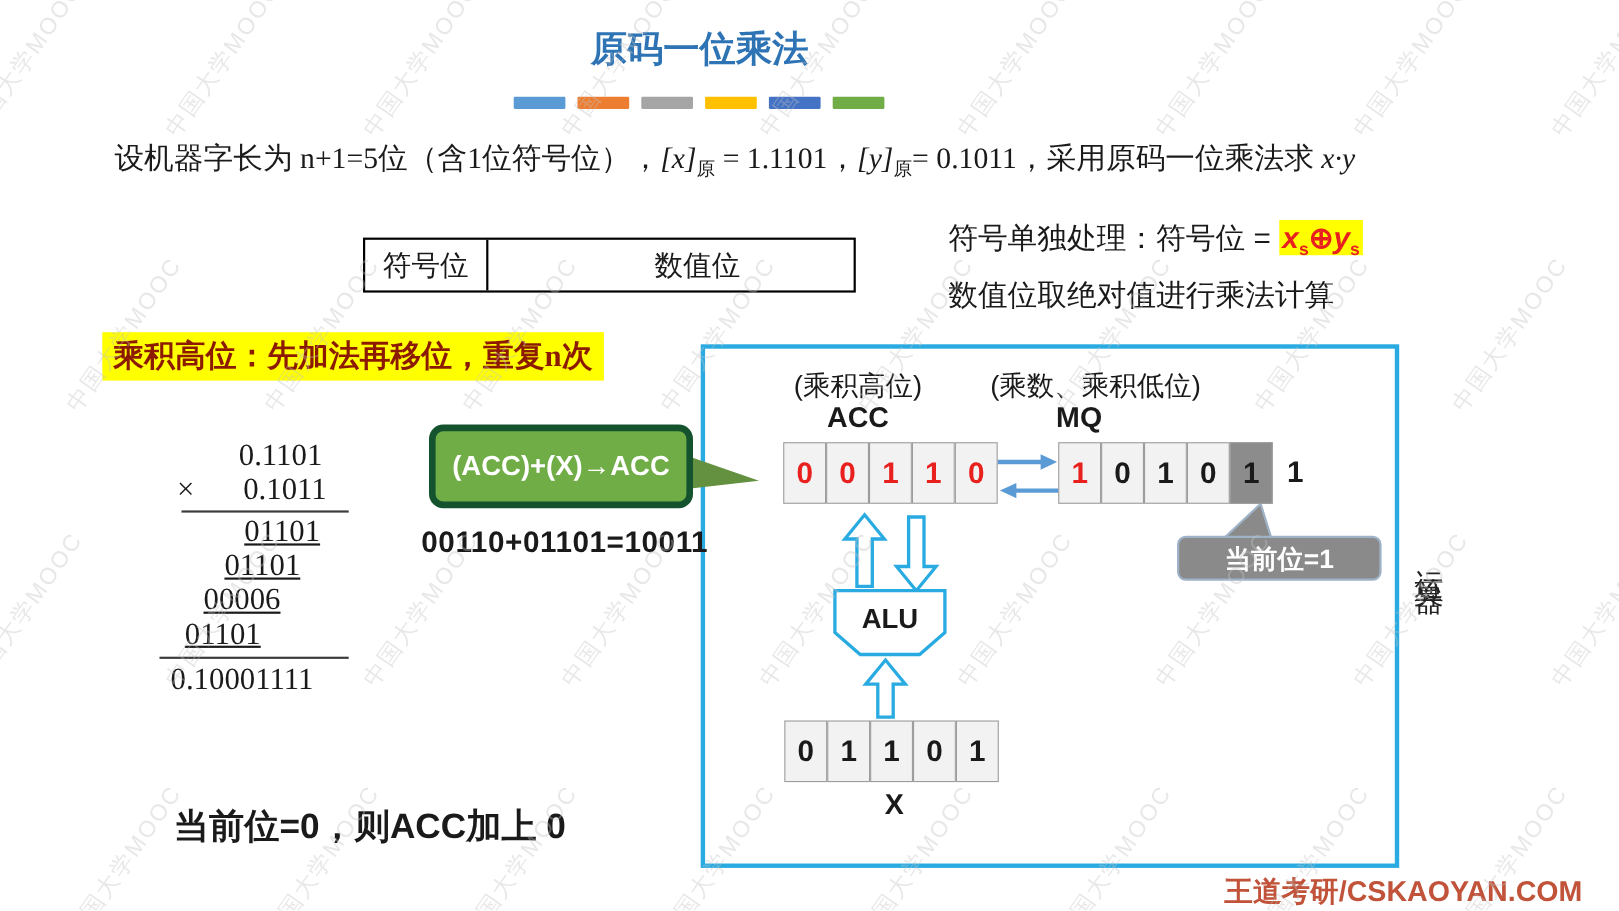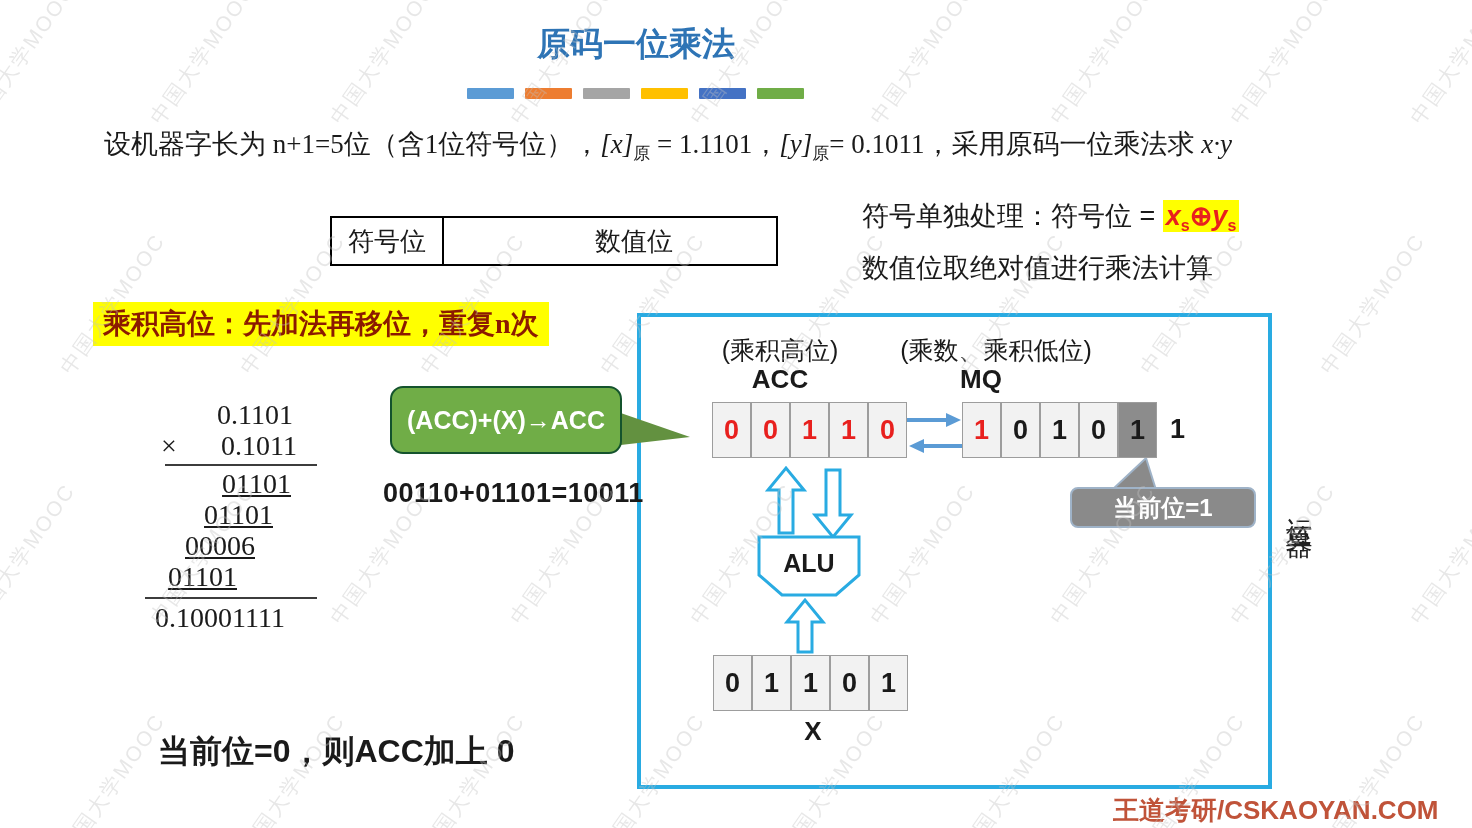--- a/index.html
+++ b/index.html
@@ -34,21 +34,21 @@
   .mult{position:absolute;left:145px;top:399px;width:172px;z-index:4;
         font-family:"Liberation Serif","DejaVu Serif",serif;font-size:28px;line-height:31px;}
   .m-r1{text-align:right;padding-right:24px;}
   .m-r2{display:flex;justify-content:space-between;padding:0 20px 0 16px;}
   .m-hr1{border-top:2px solid #3c3c3c;margin:3px 0 2px 20px;}
   .m-hr2{border-top:2px solid #3c3c3c;margin:5px 0 3px 0;}
   .m-p{text-align:right;text-decoration:underline;}
   .p0{padding-right:26px;} .p1{padding-right:44px;} .p2{padding-right:62px;} .p3{padding-right:80px;}
   .m-res{padding-left:10px;}
 
-  .bubble{position:absolute;left:390px;top:386px;width:228px;height:64px;background:#70AD47;border:2px solid #14532d;
+  .bubble{position:absolute;left:390px;top:386px;width:228px;height:64px;background:#70AD47;border:6px solid #14532d;
           border-radius:13px;display:flex;align-items:center;justify-content:center;color:#fff;
           font-weight:700;font-size:25px;z-index:4;}
   .addline{position:absolute;left:383px;top:478px;font-weight:700;font-size:27px;letter-spacing:.5px;z-index:4;}
 
   .cyan-box{position:absolute;left:637px;top:313px;width:627px;height:468px;border:4px solid #29ABE2;z-index:2;background:transparent;}
 
   .cap{position:absolute;text-align:center;font-size:25px;z-index:4;}
   .cap-name{position:absolute;text-align:center;font-size:26px;font-weight:600;z-index:4;}
   .acc-cap{left:670px;top:334px;width:220px;}
   .acc-name{left:670px;top:364px;width:220px;}

